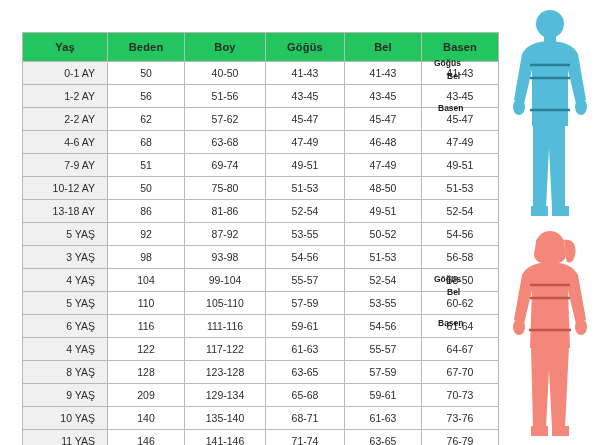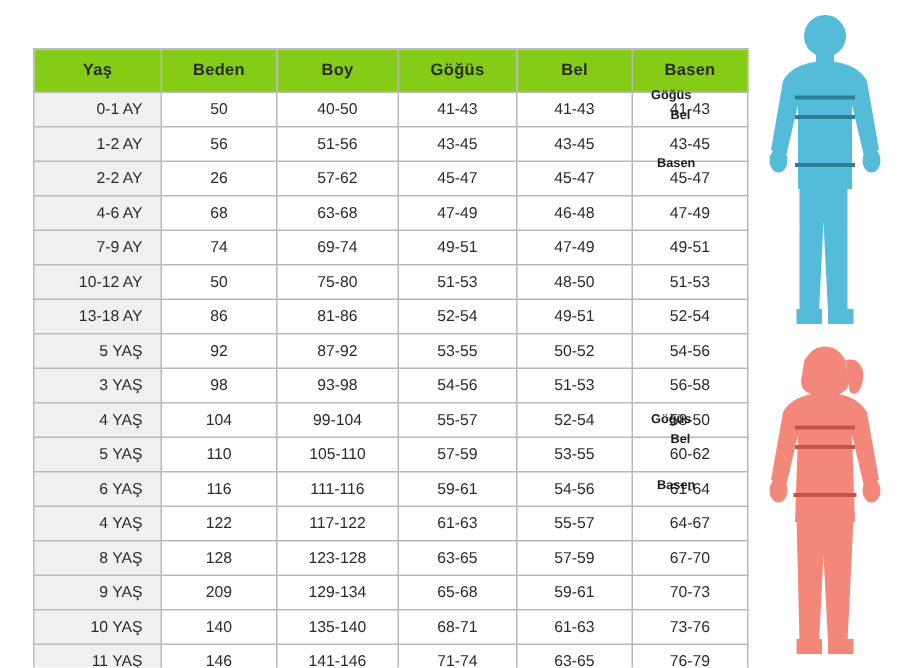--- a/index.html
+++ b/index.html
@@ -37,21 +37,21 @@
     border: 1px solid #b9b9b9;
     height: 22px;
     font-size: 10.5px;
     color: #2b2b2b;
     text-align: center;
     padding: 0;
     font-weight: normal;
     line-height: 22px;
   }
   table.size-table thead th {
-    background: #84cc16;
+    background: #22c55e;
     font-weight: bold;
     font-size: 11px;
     height: 28px;
     line-height: 28px;
     letter-spacing: 0.2px;
   }
   table.size-table tbody td.rowhead {
     background: #f0f0f0;
     text-align: right;
     padding-right: 12px;
@@ -117,37 +117,37 @@
         <tr>
           <td class="rowhead">1-2 AY</td>
           <td>56</td>
           <td>51-56</td>
           <td>43-45</td>
           <td>43-45</td>
           <td>43-45</td>
         </tr>
         <tr>
           <td class="rowhead">2-2 AY</td>
-          <td>26</td>
+          <td>62</td>
           <td>57-62</td>
           <td>45-47</td>
           <td>45-47</td>
           <td>45-47</td>
         </tr>
         <tr>
           <td class="rowhead">4-6 AY</td>
           <td>68</td>
           <td>63-68</td>
           <td>47-49</td>
           <td>46-48</td>
           <td>47-49</td>
         </tr>
         <tr>
           <td class="rowhead">7-9 AY</td>
-          <td>74</td>
+          <td>51</td>
           <td>69-74</td>
           <td>49-51</td>
           <td>47-49</td>
           <td>49-51</td>
         </tr>
         <tr>
           <td class="rowhead">10-12 AY</td>
           <td>50</td>
           <td>75-80</td>
           <td>51-53</td>

